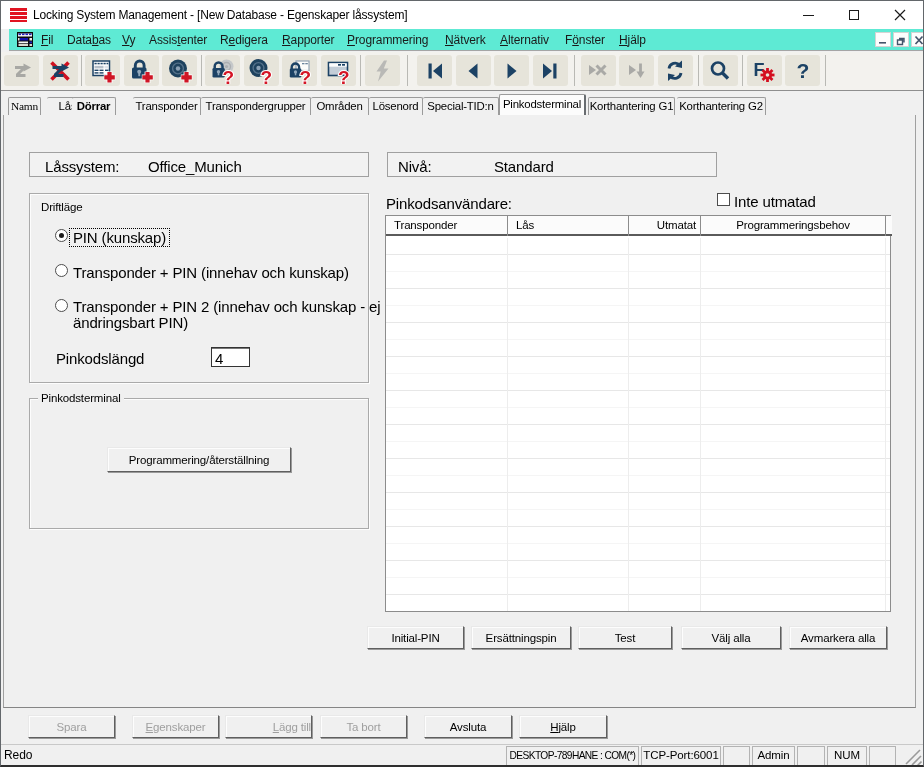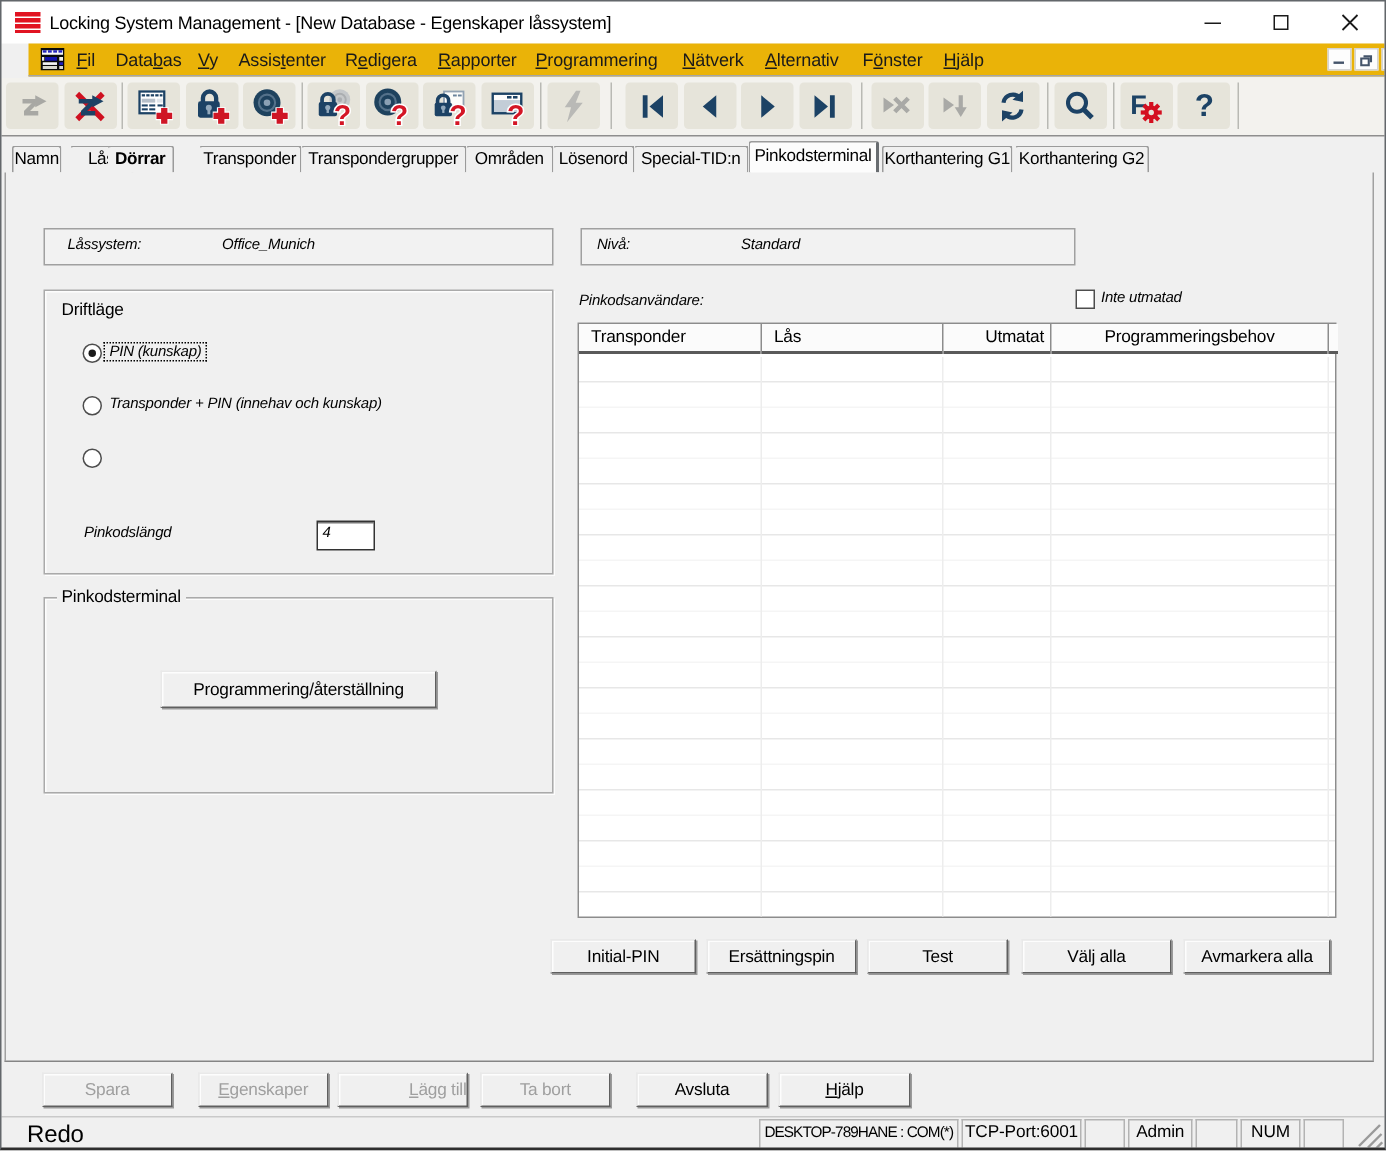--- a/index.html
+++ b/index.html
@@ -5,41 +5,41 @@
 * { margin:0; padding:0; box-sizing:border-box; }
 html,body { width:924px; height:767px; overflow:hidden; }
 body { font-family:"Liberation Sans", sans-serif; position:relative; background:#f0f0f0; }
 .abs { position:absolute; }
 #win { position:absolute; inset:0; border:1px solid #63676b; border-bottom:2px solid #2e2e2e; z-index:50; pointer-events:none; }
 
 #titlebar { position:absolute; left:1px; top:1px; right:1px; height:28px; background:#ffffff; }
 #title-text { position:absolute; left:32px; top:7px; font-size:12px; letter-spacing:-0.17px; color:#000; white-space:nowrap; }
 .winbtn { position:absolute; top:0; width:46px; height:28px; }
 
-#menubar { position:absolute; left:19px; top:29px; right:1px; height:22px; background:#eab308; border-bottom:1px solid #a5a5a5; }
+#menubar { position:absolute; left:9px; top:29px; right:1px; height:22px; background:#5eead4; border-bottom:1px solid #a5a5a5; }
 .menuitem { position:absolute; top:4px; font-size:12px; letter-spacing:-0.1px; color:#1a1a1a; white-space:nowrap; }
 .mdibtn { position:absolute; top:3px; width:16px; height:15px; border:1px solid #d4d4d4; background:#fdfdfd; }
 
 #toolbar { position:absolute; left:1px; top:52px; right:1px; height:39px; background:#f3f2ee; border-bottom:1px solid #8e8e8e; }
 .tbtn { position:absolute; top:3px; width:35px; height:31px; background:#e6e4da; border-radius:3px; }
 .tbtn svg { position:absolute; left:50%; top:50%; transform:translate(-50%,-50%); }
 .tsep { position:absolute; top:3px; width:1px; height:31px; background:#b9b9b4; }
 
 #tabrow { position:absolute; left:1px; top:92px; right:1px; height:23px; background:#f0f0f0; }
 .tab { position:absolute; top:5px; height:18px; background:#f0f0f0; border-top:1px solid #9b9b9b; border-right:1px solid #9b9b9b; border-bottom:none; border-radius:2px 2px 0 0; font-size:11.4px; letter-spacing:-0.2px; color:#000; text-align:center; line-height:17px; white-space:nowrap; }
 .tabsel { position:absolute; top:2px; height:21px; background:#fcfcfc; border:1px solid #9b9b9b; border-right:2px solid #686c70; border-bottom:none; border-radius:2px 2px 0 0; font-size:11.4px; letter-spacing:-0.2px; color:#000; text-align:center; line-height:19px; z-index:3; }
 
 #tabpage { position:absolute; left:3px; top:115px; width:913px; height:593px; background:#f0f0f0; border:1px solid #a0a0a0; border-top:none; border-bottom:1px solid #858585; }
 
 .infobox { position:absolute; border:1px solid #a0a0a0; background:#f2f2f2; }
 .grouplabel { position:absolute; background:#f0f0f0; padding:0 3px; font-size:11.5px; letter-spacing:-0.15px; color:#000; }
 .groupbox { position:absolute; border:1px solid #aaaaaa; box-shadow:inset 1px 1px 0 #fdfdfd, 1px 1px 0 #fdfdfd; }
 .radio { position:absolute; width:13px; height:13px; border:1px solid #4d4d4d; border-radius:50%; background:#fff; }
 .radio.sel::after { content:""; position:absolute; left:3px; top:3px; width:5px; height:5px; background:#1a1a1a; border-radius:50%; }
-.lbl { position:absolute; font-size:10px; letter-spacing:-0.15px; color:#000; white-space:nowrap;font-style:italic; }
+.lbl { position:absolute; font-size:15px; letter-spacing:-0.15px; color:#000; white-space:nowrap; }
 .btn3d { position:absolute; background:#f0f0f0; border-top:1px solid #e9e9e9; border-left:1px solid #e9e9e9; border-right:1px solid #5f5f5f; border-bottom:1px solid #5f5f5f; box-shadow:inset 1px 1px 0 #fdfdfd, 1px 1px 0 #9a9a9a; font-size:11.5px; letter-spacing:-0.15px; color:#000; text-align:center; }
 .btn3d.dis { color:#9f9f9f; }
 
 #tbl { position:absolute; left:381px; top:100px; width:506px; height:397px; border:1px solid #8c8c8c; background:#fff; }
 .th { position:absolute; top:0; height:20px; background:#fbfbfb; border-bottom:2px solid #5a5a5a; font-size:11.5px; letter-spacing:-0.15px; color:#000; line-height:19px; white-space:nowrap; }
 .thsep { position:absolute; top:0; height:20px; width:1px; background:#8c8c8c; }
 .rowline { position:absolute; left:0; right:0; height:1px; }
 .colline { position:absolute; top:22px; bottom:0; width:1px; background:#ededed; }
 
 #statusbar { position:absolute; left:1px; right:1px; bottom:2px; height:21px; background:#f0f0f0; border-top:1px solid #c9c9c9; font-size:11.3px; letter-spacing:-0.1px; }
@@ -320,21 +320,21 @@
     <div class="tsep" style="left:200px;"></div>
     <div class="tsep" style="left:359px;"></div>
     <div class="tsep" style="left:406px;"></div>
     <div class="tsep" style="left:572.5px;"></div>
     <div class="tsep" style="left:697px;"></div>
     <div class="tsep" style="left:741px;"></div>
     <div class="tsep" style="left:824px;"></div>
   </div>
 
 <div id="tabrow">
-  <div class="tab" style="left:7px; width:33px; border-left:1px solid #9b9b9b;">Namn</div>
+  <div class="tab" style="left:7px; width:33px; border-left:1px solid #9b9b9b;font-family:Liberation Serif, serif;">Namn</div>
   <div class="tab" style="left:46px; width:42px;">Lås</div>
   <div class="tab" style="left:71px; width:44px;font-weight:bold;">Dörrar</div>
   <div class="tab" style="left:132px; width:68px;">Transponder</div>
   <div class="tab" style="left:200px; width:110px;">Transpondergrupper</div>
   <div class="tab" style="left:310px; width:58px;">Områden</div>
   <div class="tab" style="left:368px; width:54px;">Lösenord</div>
   <div class="tab" style="left:422px; width:76px;">Special-TID:n</div>
   <div class="tabsel" style="left:498px; width:87px;">Pinkodsterminal</div>
   <div class="tab" style="left:587px; width:87px; border-left:1px solid #9b9b9b;">Korthantering G1</div>
   <div class="tab" style="left:676px; width:89px;">Korthantering G2</div>
@@ -350,20 +350,21 @@
   <div class="lbl" style="left:394px; top:43px;">Nivå:</div>
   <div class="lbl" style="left:490px; top:43px;">Standard</div>
 
   <div class="groupbox" style="left:25px; top:78px; width:340px; height:190px;"></div>
   <div class="grouplabel" style="left:34px; top:86px;">Driftläge</div>
   <div class="radio sel" style="left:51px; top:114px;"></div>
   <div class="lbl" style="left:66px; top:113.5px; outline:1px dotted #000; padding:0 3px;">PIN (kunskap)</div>
   <div class="radio" style="left:51px; top:149px;"></div>
   <div class="lbl" style="left:69px; top:149px;">Transponder + PIN (innehav och kunskap)</div>
   <div class="radio" style="left:51px; top:184px;"></div>
+  <div class="lbl" style="left:69px; top:184px; line-height:16px;">Transponder + PIN 2 (innehav och kunskap - ej<br>ändringsbart PIN)</div>
   <div class="lbl" style="left:52px; top:235px;">Pinkodslängd</div>
   <div class="abs" style="left:207px; top:231.5px; width:39px; height:20px; background:#fff; border:1px solid #333; box-shadow:inset 0 1px 0 #777;"></div>
   <div class="lbl" style="left:211px; top:235px;">4</div>
 
   <div class="groupbox" style="left:25px; top:283px; width:340px; height:131px;"></div>
   <div class="grouplabel" style="left:34px; top:277px;">Pinkodsterminal</div>
   <div class="btn3d" style="left:103px; top:332px; width:184px; height:25px; line-height:24px;">Programmering/återställning</div>
 
   <div class="lbl" style="left:382px; top:80px;">Pinkodsanvändare:</div>
   <div class="abs" style="left:713px; top:78px; width:13px; height:13px; background:#fff; border:1px solid #4d4d4d;"></div>
@@ -390,21 +391,21 @@
 </div>
 
 <div class="btn3d dis" style="left:28px; top:715px; width:87px; height:23px; line-height:22px;">Spara</div>
 <div class="btn3d dis" style="left:132px; top:715px; width:87px; height:23px; line-height:22px;"><u>E</u>genskaper</div>
 <div class="btn3d dis" style="left:225px; top:715px; width:87px; height:23px; line-height:22px;text-align:right;"><u>L</u>ägg till</div>
 <div class="btn3d dis" style="left:320px; top:715px; width:87px; height:23px; line-height:22px;">Ta bort</div>
 <div class="btn3d" style="left:424px; top:715px; width:88px; height:23px; line-height:22px;">Avsluta</div>
 <div class="btn3d" style="left:519px; top:715px; width:88px; height:23px; line-height:22px;"><u>H</u>jälp</div>
 
 <div id="statusbar">
-  <div class="abs" style="left:17px; top:3px; font-size:16px;">Redo</div>
+  <div class="abs" style="left:3px; top:3px; font-size:12px;">Redo</div>
   <div class="scell" style="left:505px; width:133px; line-height:17px; font-size:10.2px; letter-spacing:-0.6px;">DESKTOP-789HANE : COM(*)</div>
   <div class="scell" style="left:640px; width:80px; line-height:17px;">TCP-Port:6001</div>
   <div class="scell" style="left:722px; width:27px;"></div>
   <div class="scell" style="left:751px; width:43px; line-height:17px;">Admin</div>
   <div class="scell" style="left:796px; width:28px;"></div>
   <div class="scell" style="left:826px; width:40px; line-height:17px;">NUM</div>
   <div class="scell" style="left:868px; width:27px;"></div>
   <svg class="abs" style="left:903px; top:3px;" width="18" height="17">
       <g stroke="#9a9a9a" stroke-width="1.6">
         <path d="M16 2 L2 16"></path>

